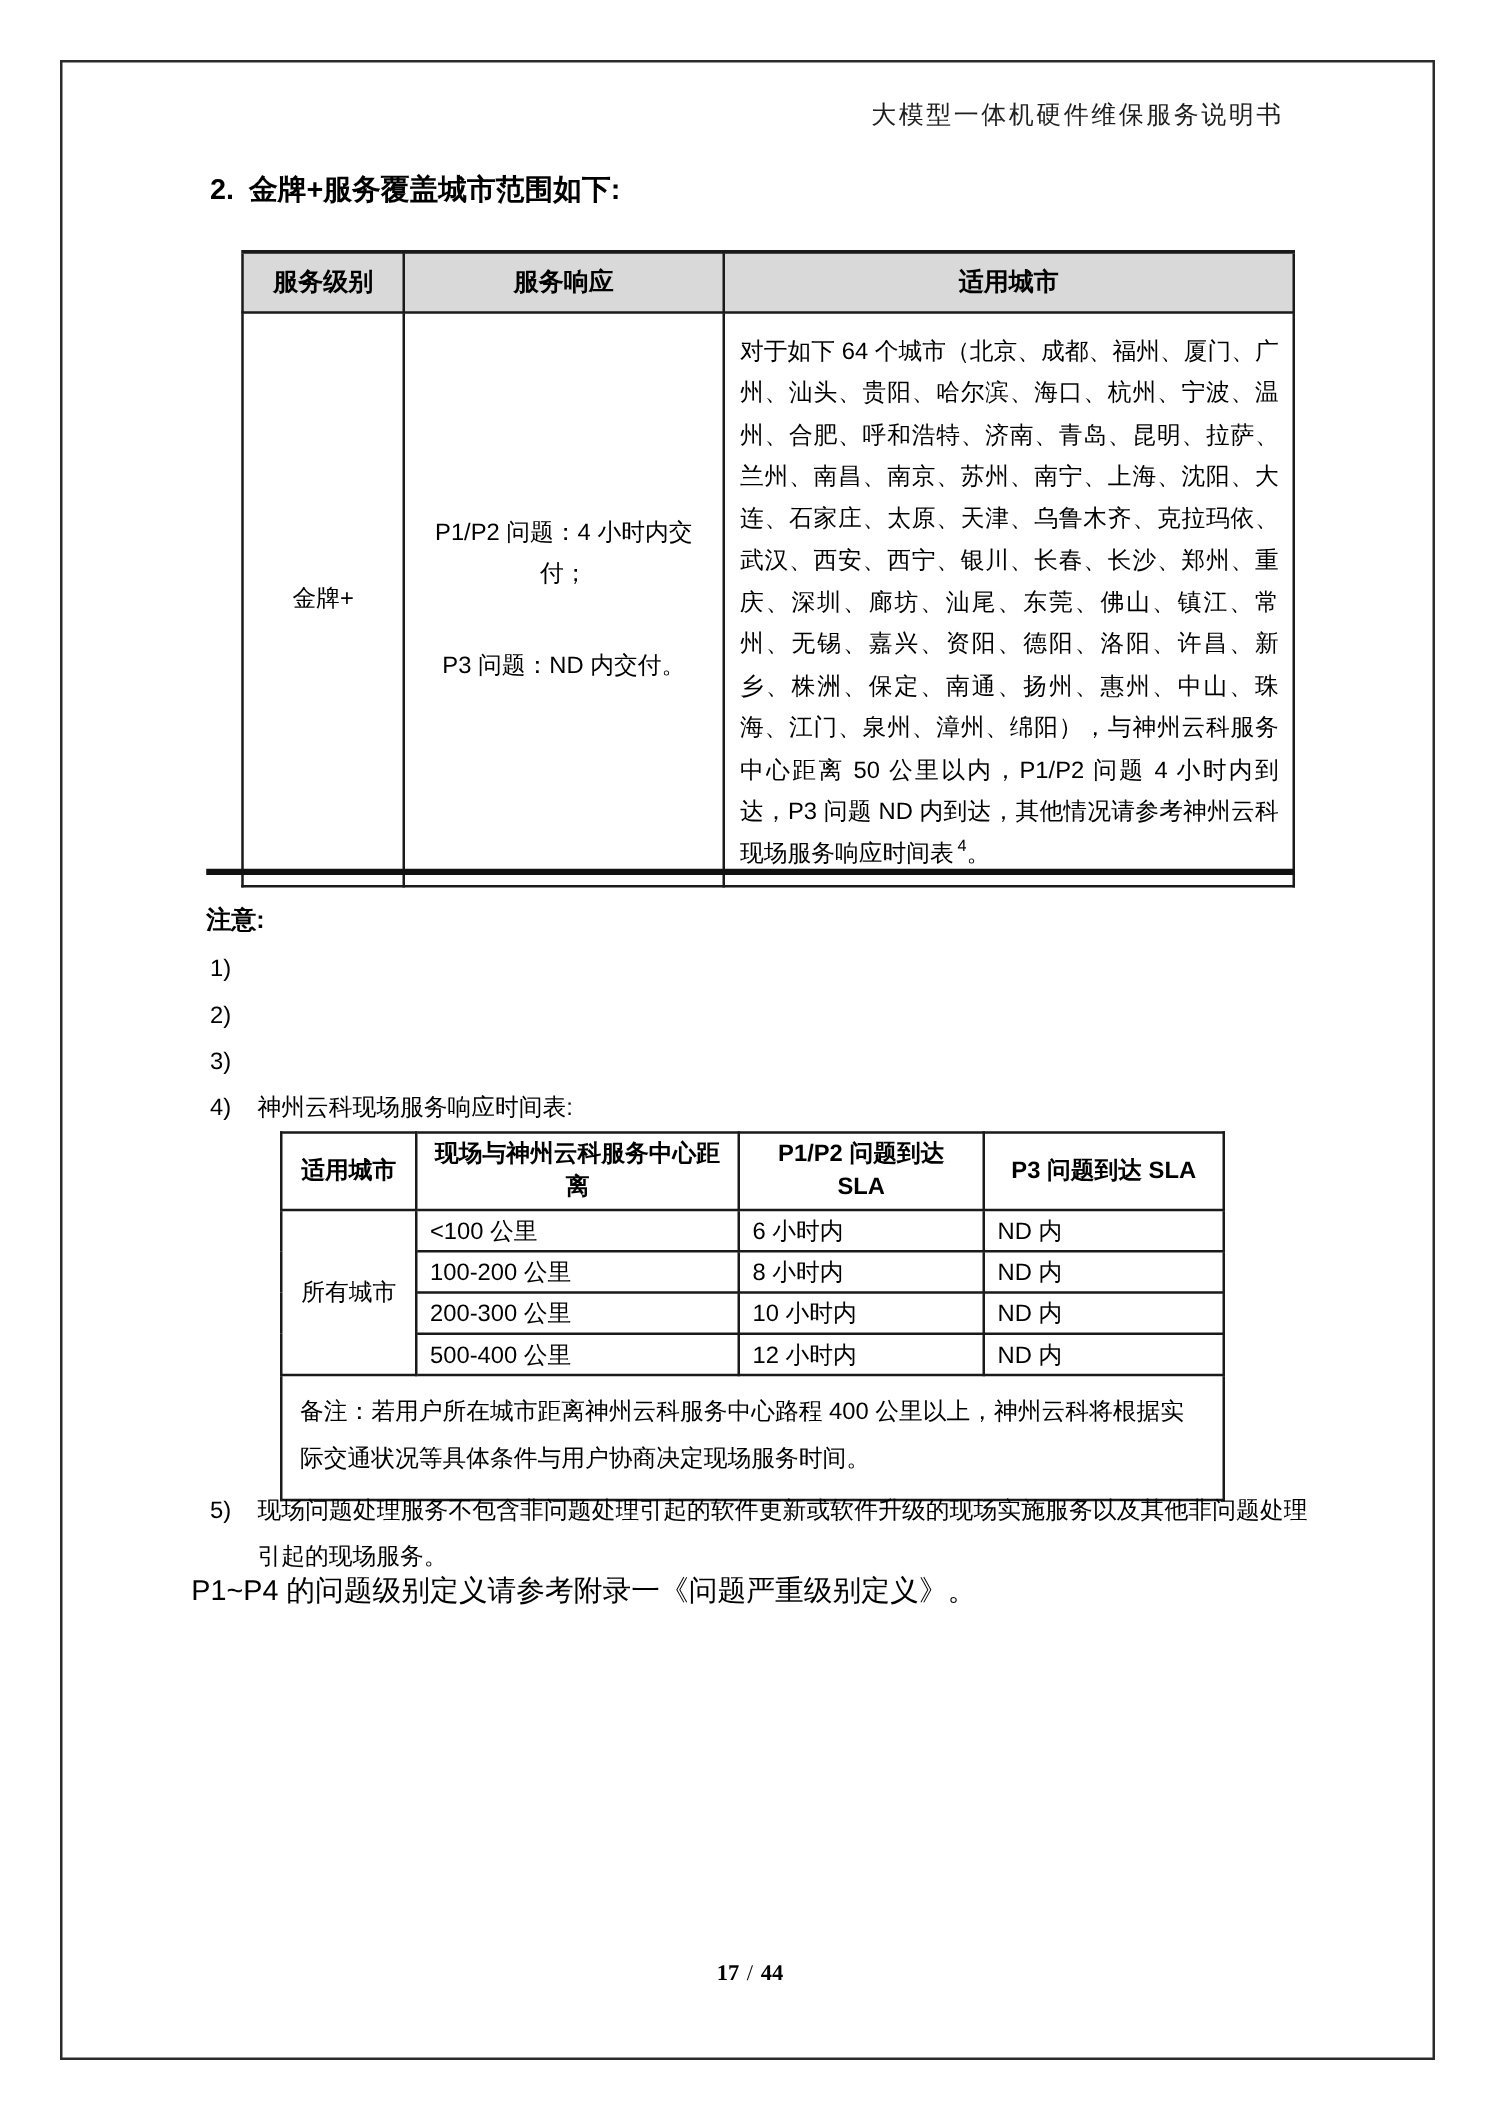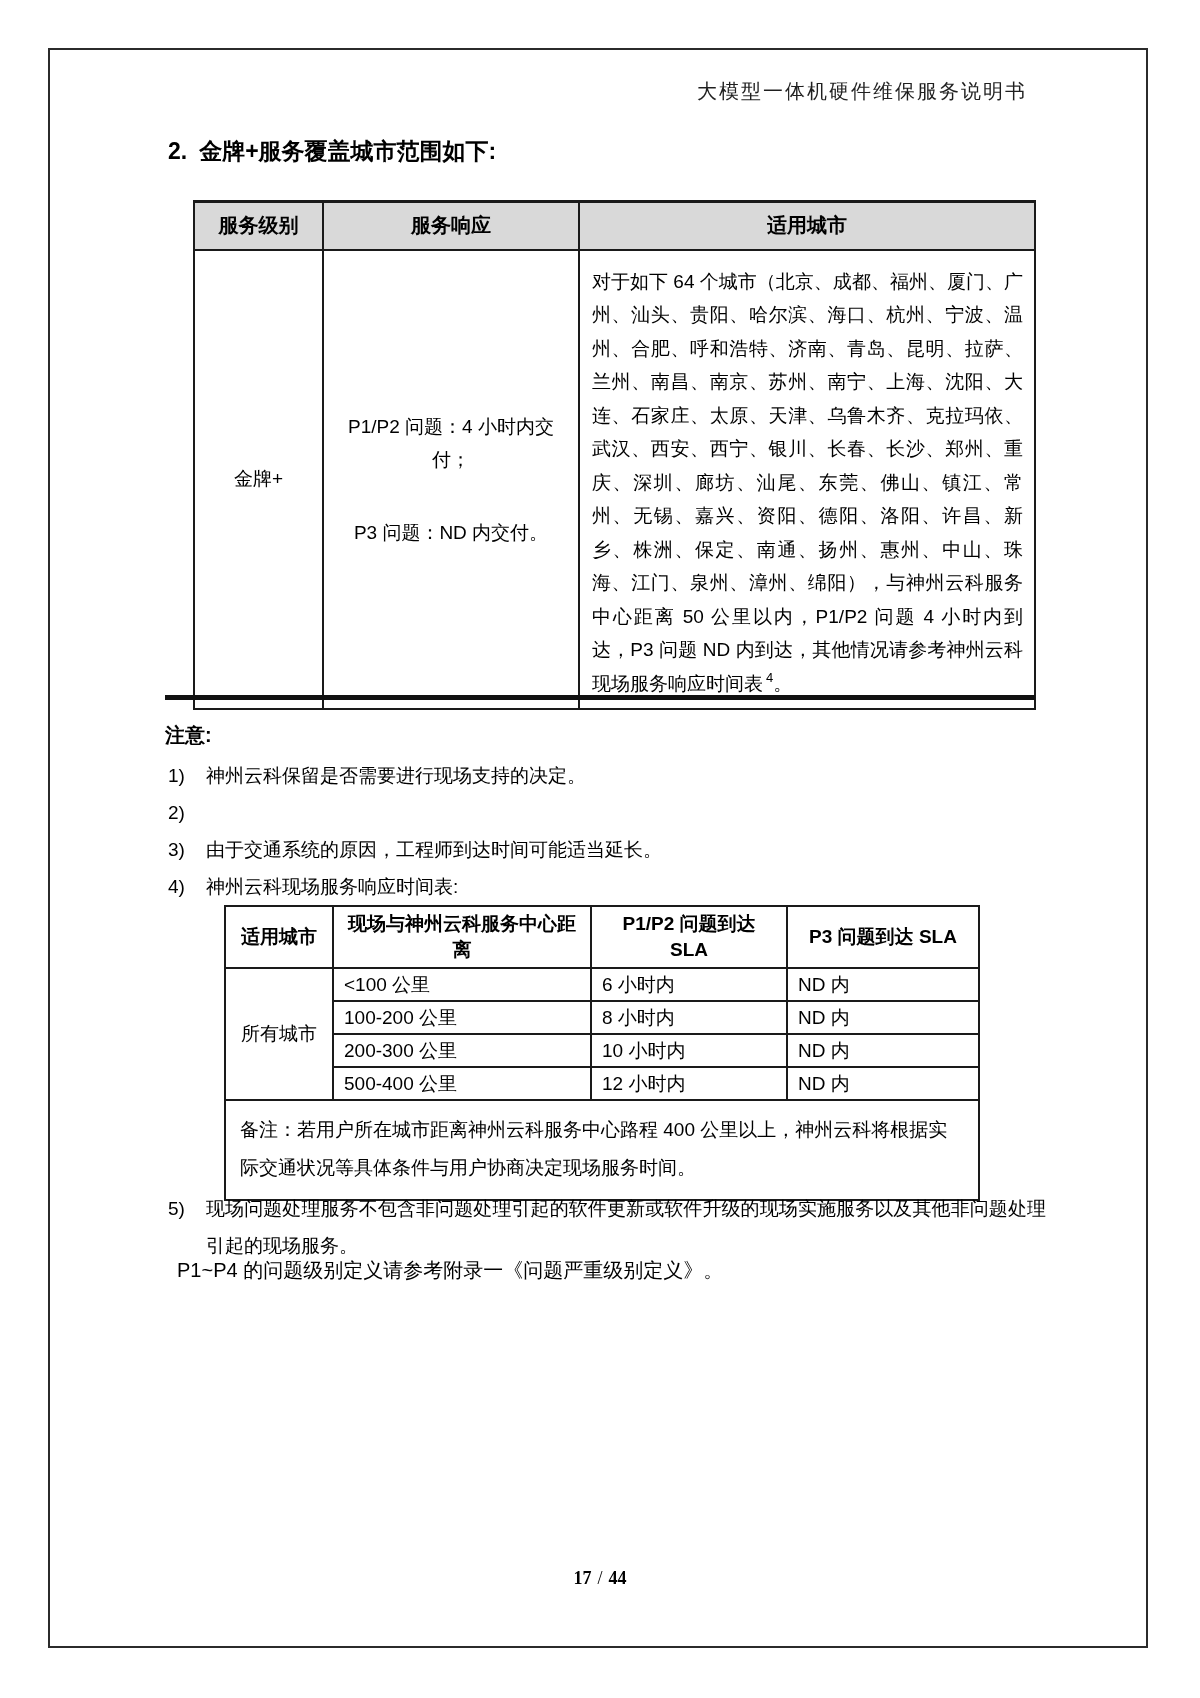--- a/index.html
+++ b/index.html
@@ -97,22 +97,22 @@
     line-height:38px; height:auto; text-align:left;
   }
 
   .note-item-5 {
     position:absolute; left:168px; top:1190px; width:878px;
     display:flex; font-size:19px; line-height:37px;
   }
   .note-item-5 .note-num { width:38px; flex:0 0 38px; }
   .note-item-5 .note-body { flex:1; text-align:justify; }
   .closing-line {
-    position:absolute; left:177px; top:1257px; width:880px;
-    font-size:20px;
+    position:absolute; left:153px; top:1257px; width:880px;
+    font-size:23px;
   }
   .page-footer {
     position:absolute; left:0; top:1568px; width:1200px;
     text-align:center;
     font-family:"Liberation Serif", serif;
     font-size:18px; font-weight:bold;
   }
   .page-footer .sep { font-weight:normal; padding:0 6px; }
 </style>
 </head>
@@ -149,28 +149,26 @@
 </tbody>
   </table>
 
 <div class="section-divider"></div>
 
 <div class="notes-heading">注意:</div>
 
 <div class="notes-list">
   <div class="note-item">
     <span class="note-num">1)</span>
-    <span class="note-text">神州云科保留是否需要进行现场支持的决定。</span>
   </div>
   <div class="note-item">
     <span class="note-num">2)</span>
   </div>
   <div class="note-item">
     <span class="note-num">3)</span>
-    <span class="note-text">由于交通系统的原因，工程师到达时间可能适当延长。</span>
   </div>
   <div class="note-item">
     <span class="note-num">4)</span>
     <span class="note-text">神州云科现场服务响应时间表:</span>
   </div>
 </div>
 
 <table class="t2">
   <colgroup>
       <col class="c1">

